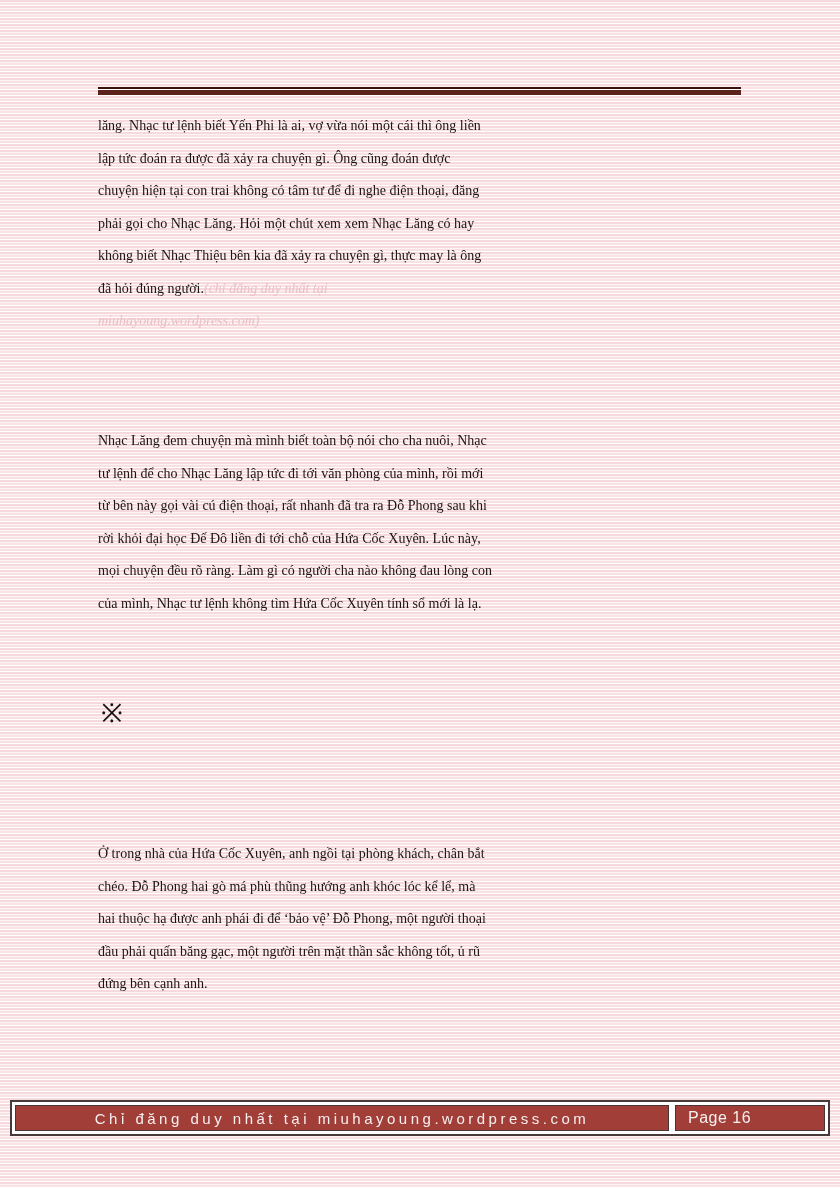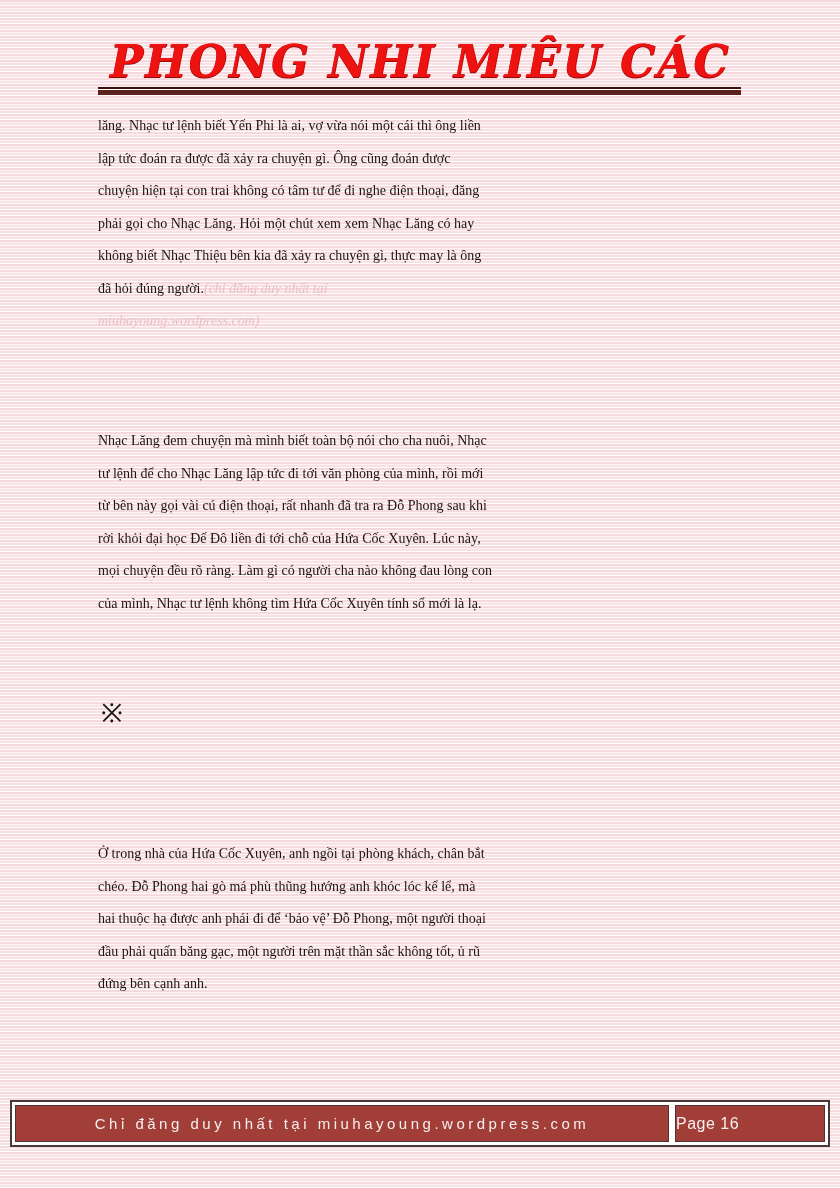--- a/index.html
+++ b/index.html
@@ -52,49 +52,49 @@
   }
   .wm-inline{ }
   .separator{
     position:absolute;
     left:101px; top:698px;
     font-size:26px; line-height:32px;
     color:#171212;
   }
   .footer{
     position:absolute;
-    left:10px; top:1100px; width:820px; height:47px;
+    left:10px; top:1100px; width:820px; height:36px;
     background:#ffffff;
     border:2px solid #463a3a;
     padding:3px;
     display:flex; gap:6px;
     font-family:"Liberation Sans", sans-serif;
   }
   .footer-seg{
     background:#a03e37;
     border:1px solid #4a3636;
     color:#f7eff0;
     display:flex; align-items:center;
   }
   .footer-left{
     flex:1;
     justify-content:center;
     font-size:15px; letter-spacing:3.5px;
   }
   .footer-right{
     width:150px;
+    padding-left:12px;
     font-size:16px; letter-spacing:0.5px;
   }
 </style>
 </head>
 <body>
 
 <div class="page">
 
-  <div class="title">PHONG NHI MIÊU CÁC</div>
 
   <div class="rule">
     <div class="rule-thick"></div>
   </div>
 
   <div class="para">
     <div class="content-line" style="top:110px">lăng. Nhạc tư lệnh biết Yến Phi là ai, vợ vừa nói một cái thì ông liền</div>
     <div class="content-line" style="top:142.5px">lập tức đoán ra được đã xảy ra chuyện gì. Ông cũng đoán được</div>
     <div class="content-line" style="top:175px">chuyện hiện tại con trai không có tâm tư để đi nghe điện thoại, đăng</div>
     <div class="content-line" style="top:207.5px">phải gọi cho Nhạc Lăng. Hỏi một chút xem xem Nhạc Lăng có hay</div>

